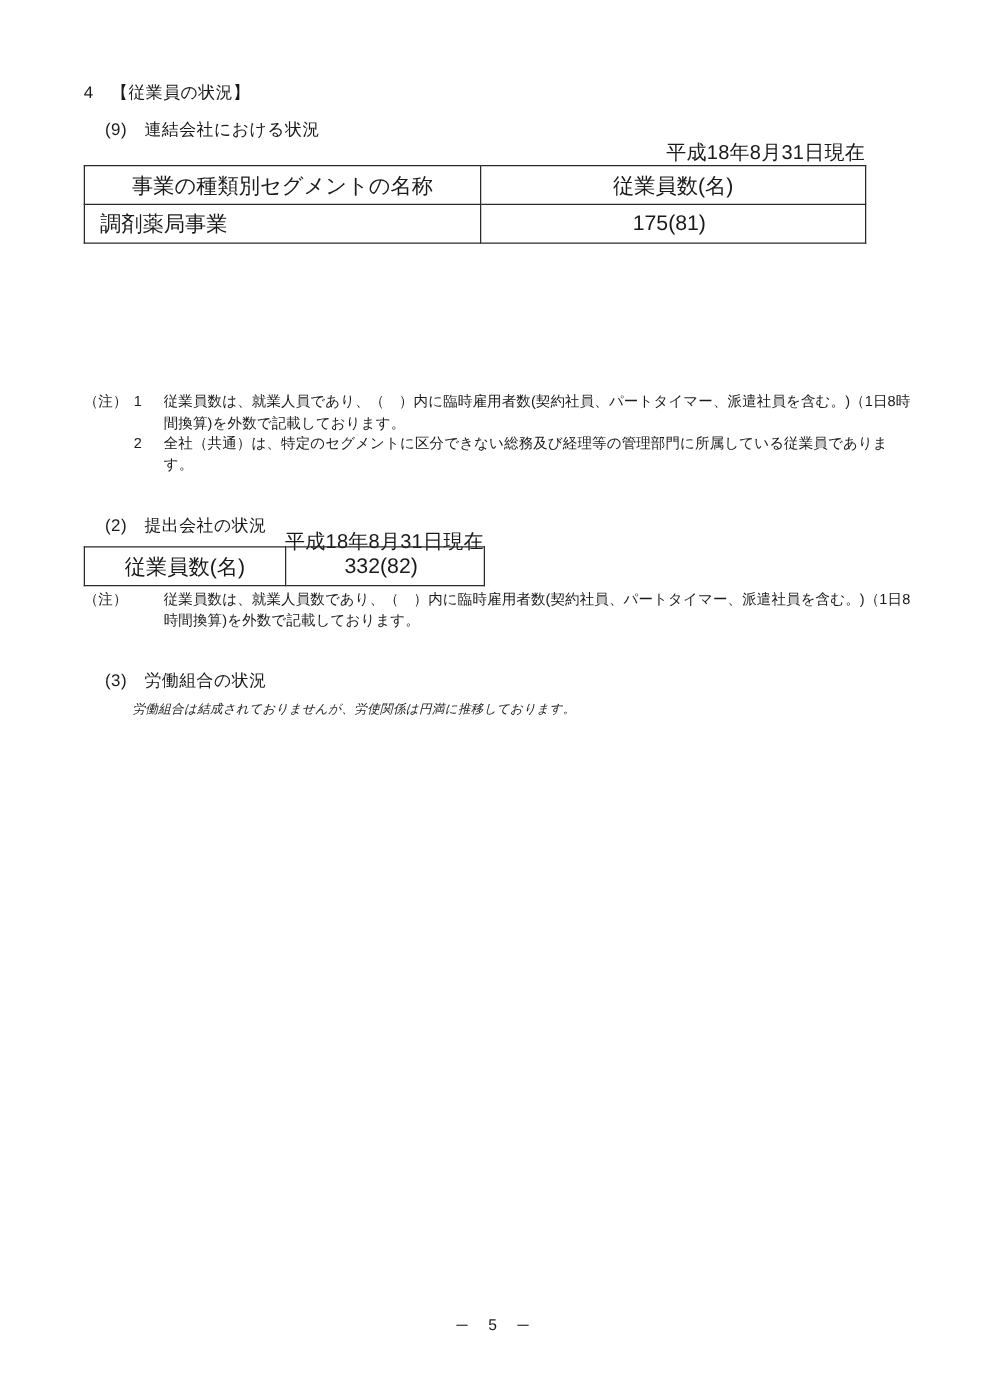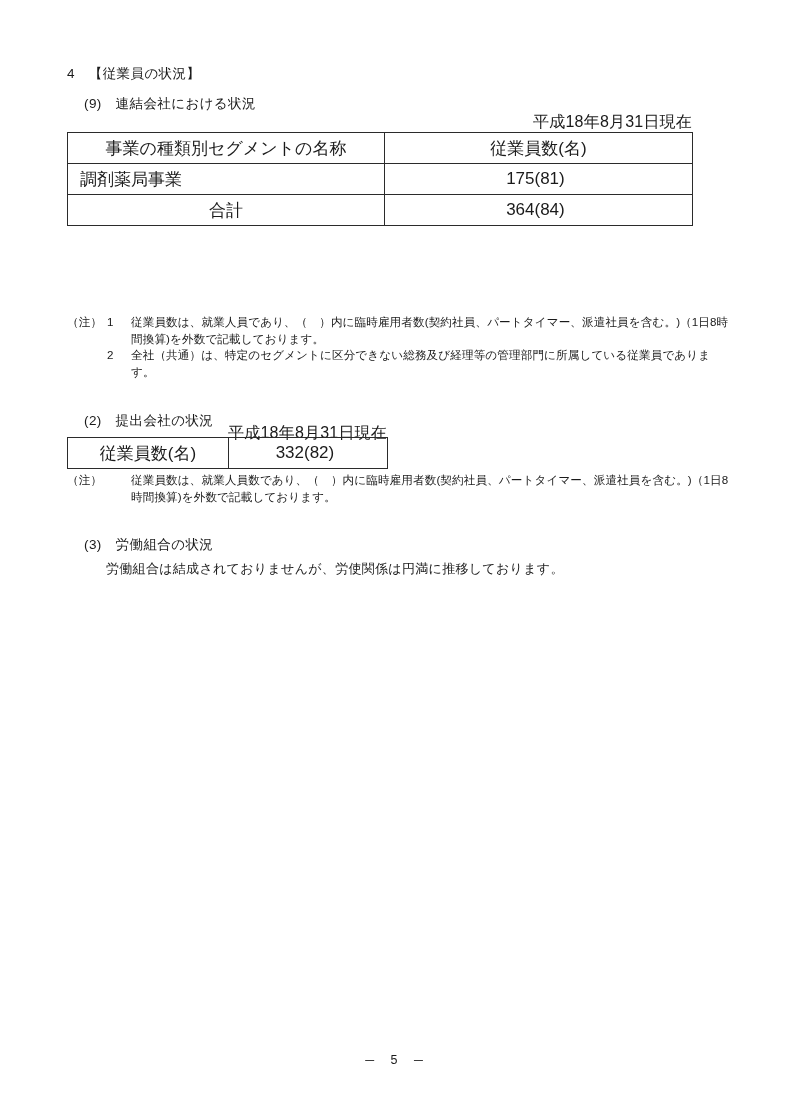--- a/index.html
+++ b/index.html
@@ -39,23 +39,24 @@
     font-size: 13.5px;
     letter-spacing: .4px;
     white-space: pre;
   }
   .sub1 { left: 84px; top: 95px; }
   .sub2 { left: 84px; top: 412px; }
   .sub3 { left: 84px; top: 536px; }
 
   .body-line {
     position: absolute;
-    font-size: 13px;
+    font-size: 10px;
     letter-spacing: .3px;
     white-space: pre;
+    font-style: italic;
   }
   .para3 { left: 106px; top: 560px; }
 
   
   .asof {
     position: absolute;
     font-size: 16px;
     letter-spacing: .2px;
     white-space: pre;
   }
@@ -181,26 +182,20 @@
         <th class="cell-center">従業員数(名)</th>
       </tr>
     </thead>
     <tbody>
       <tr>
         <td class="cell-left">調剤薬局事業</td>
         <td>
           <span class="num-wrap"><span class="num"><span class="main">175</span><span class="paren">(81)</span></span></span>
         </td>
       </tr>
-      <tr>
-        <td class="cell-center">合計</td>
-        <td>
-          <span class="num-wrap"><span class="num"><span class="main">364</span><span class="paren">(84)</span></span></span>
-        </td>
-      </tr>
     </tbody>
   </table>
 
   <div class="notes" id="notes-consolidated">
     <div class="note-row">
       <span class="note-tag">（注）</span>
       <span class="note-idx">1</span>
       <span class="note-body">従業員数は、就業人員であり、（　）内に臨時雇用者数(契約社員、パートタイマー、派遣社員を含む。)（1日8時間換算)を外数で記載しております。</span>
     </div>
     <div class="note-row">

